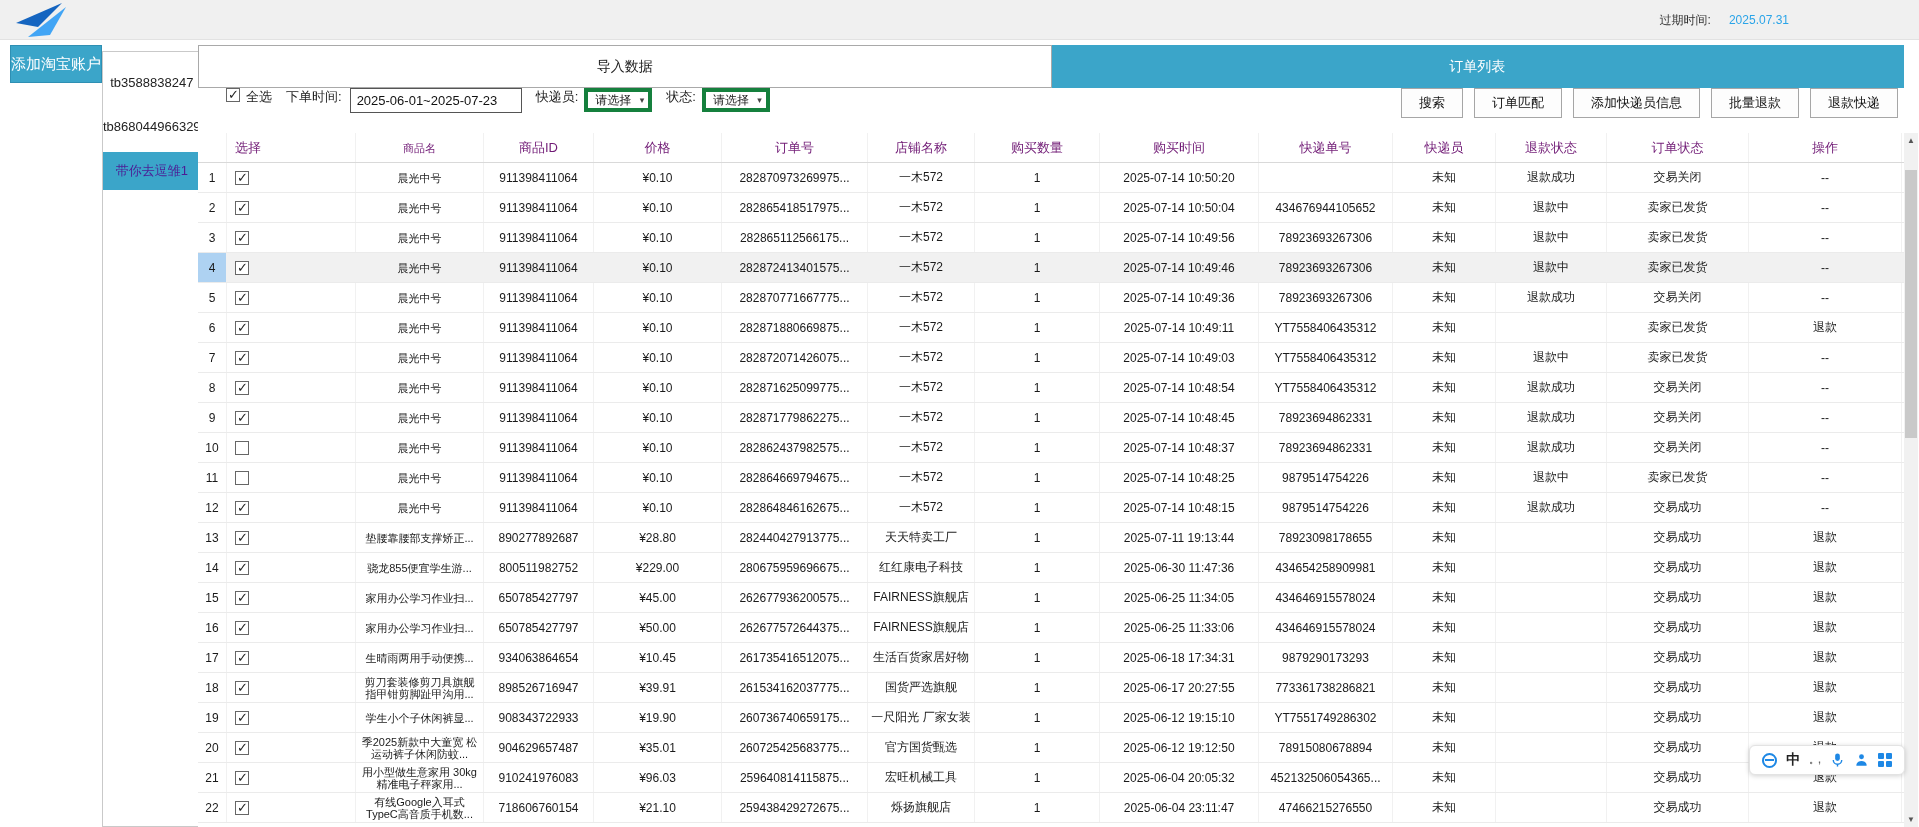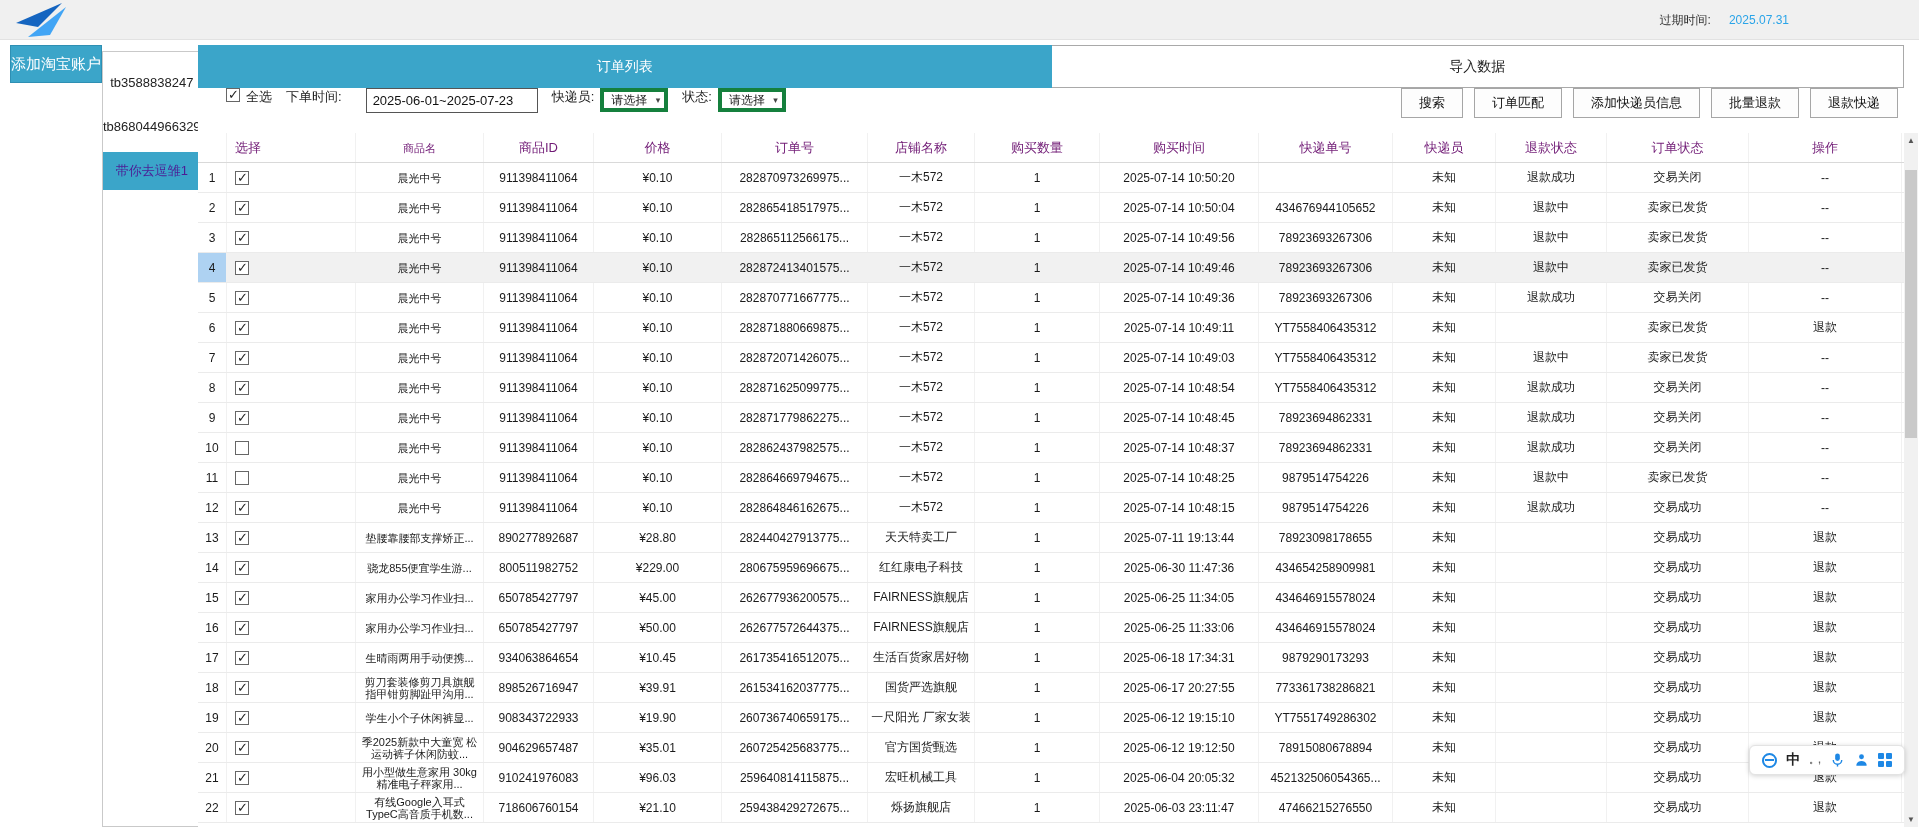--- a/index.html
+++ b/index.html
@@ -25,21 +25,21 @@
   .tab{flex:1;display:flex;align-items:center;justify-content:center;font-size:14px;color:#222;background:#fff;border:1px solid #a9a9a9;cursor:pointer}
   .tab + .tab{border-left:none}
   .tab.active{background:var(--accent,#3ba5c9);color:#fff;border-color:var(--accent,#3ba5c9)}
 
   
   .toolbar{height:45px;display:flex;align-items:flex-start;padding:0 6px 0 28px;font-size:13px;color:#222;background:#fff}
   .cb{width:14px;height:14px;border:1px solid #666;background:#fff;display:inline-block;position:relative;flex:none}
   .cb.checked::after{content:"\2713";position:absolute;left:1px;top:-2px;font-size:13px;font-weight:bold;color:#222}
   .lbl{margin-left:14px;white-space:nowrap}
   .lbl.first{margin-left:6px}
-  .date-input{width:172px;height:25px;border:1px solid #555;font-size:13px;font-family:inherit;padding:5px 6px;margin-left:24px;color:#111;background:#fff}
+  .date-input{width:172px;height:25px;border:1px solid #555;font-size:13px;font-family:inherit;padding:5px 6px;margin-left:8px;color:#111;background:#fff}
   .combo{height:24px;border:4px solid #15803d;background:#fff;display:inline-flex;align-items:center;justify-content:space-between;font-size:12px;padding:0 4px 0 7px;margin-left:6px;min-width:68px;color:#222;cursor:pointer}
   .combo .arr{font-size:9px;color:#444;margin-left:8px}
   .spacer{flex:1}
   .btns{display:flex;align-items:center}
   .tb-btn{height:30px;background:#fdfdfd;border:1px solid #a6a6a6;font-size:13px;font-family:inherit;padding:0 17px;margin-left:11px;color:#111;cursor:pointer;white-space:nowrap}
 
   
   .thead{display:flex;height:30px;border-bottom:1px solid #d9d9d9;background:#fff}
   .thead .cell{font-weight:normal;font-size:13px;color:#701a75}
   .trow{display:flex;height:30px;border-bottom:1px solid #ebebeb;background:#fff}
@@ -87,22 +87,22 @@
   <button class="add-btn">添加淘宝账户</button>
   <div class="account-list" id="account-list">
       <div class="account-item">tb3588838247</div>
       <div class="account-item">tb868044966329</div>
       <div class="account-item selected">带你去逗雏1</div>
     </div>
 </div>
 
 <div class="main">
   <div class="tabs" id="tabs">
+      <div class="tab">导入数据</div>
       <div class="tab active">订单列表</div>
-      <div class="tab">导入数据</div>
     </div>
 
   <div class="toolbar">
     <span class="cb checked"></span>
     <span class="lbl first">全选</span>
     <span class="lbl">下单时间:</span>
     <input class="date-input" value="2025-06-01~2025-07-23" style="">
     <span class="lbl">快递员:</span>
     <div class="combo">
       <span>请选择</span>
@@ -523,21 +523,21 @@
           <div class="cell c0">22</div>
           <div class="cell c1">
             <span class="cb checked"></span>
           </div>
           <div class="cell c2">有线Google入耳式 TypeC高音质手机数...</div>
           <div class="cell c3">718606760154</div>
           <div class="cell c4">¥21.10</div>
           <div class="cell c5">259438429272675...</div>
           <div class="cell c6">烁扬旗舰店</div>
           <div class="cell c7">1</div>
-          <div class="cell c8">2025-06-03 23:11:47</div>
+          <div class="cell c8">2025-06-04 23:11:47</div>
           <div class="cell c9">47466215276550</div>
           <div class="cell c10">未知</div>
           <div class="cell c11"></div>
           <div class="cell c12">交易成功</div>
           <div class="cell c13 action-link">退款</div>
         </div>
       </div>
   </div>
 </div>
 

